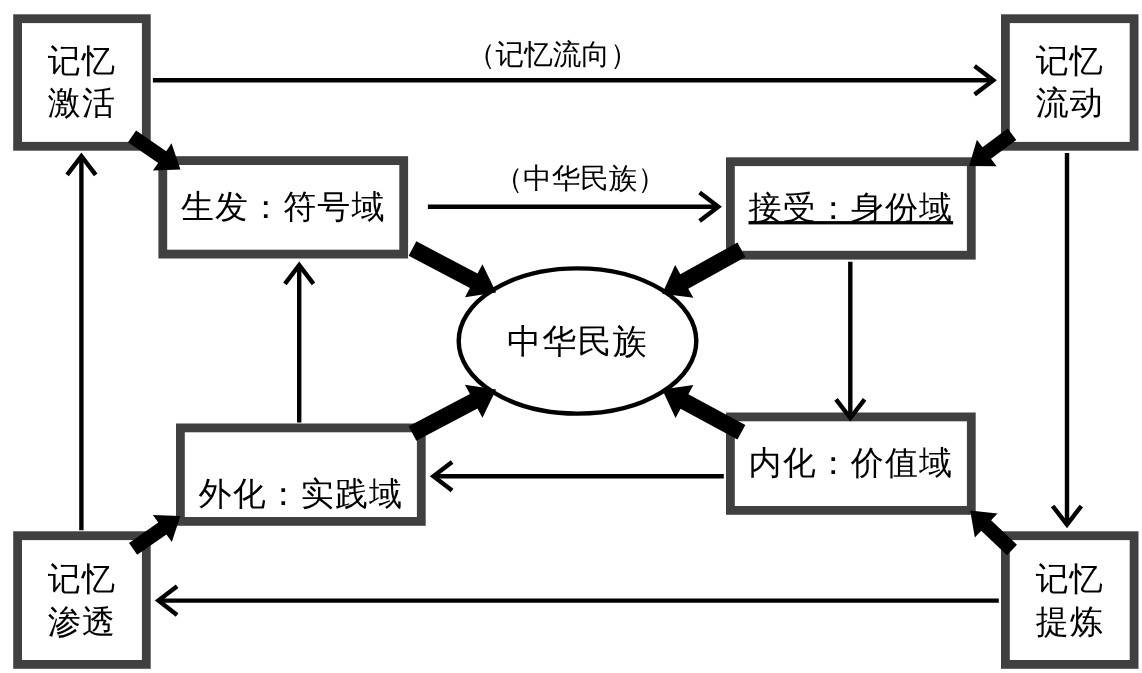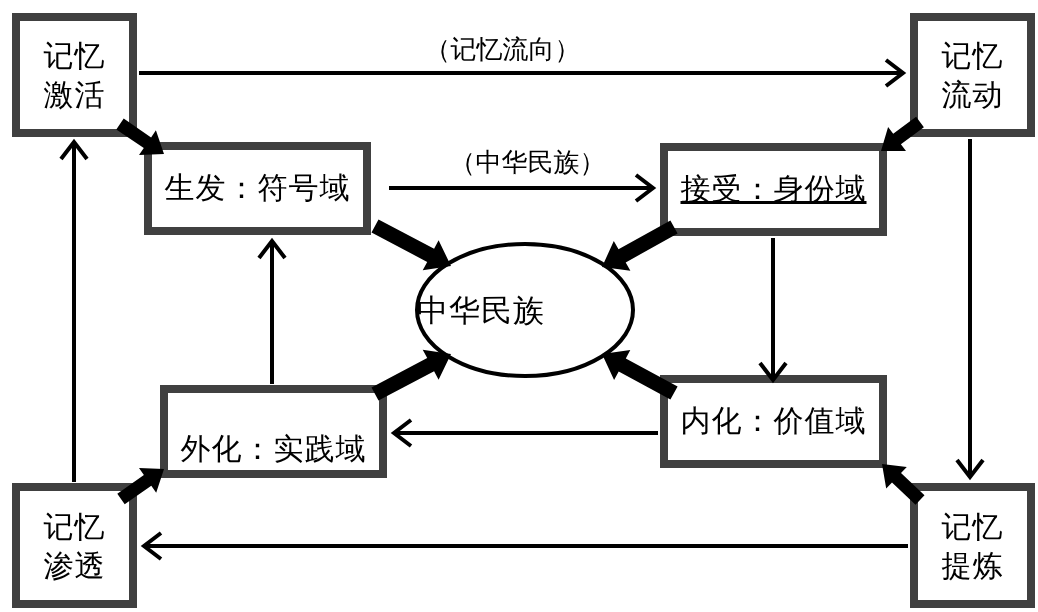--- a/index.html
+++ b/index.html
@@ -49,21 +49,21 @@
     height: 612px;
   }
   .ellipse-text {
     position: absolute;
     left: 417px;
     top: 245px;
     width: 216px;
     height: 130px;
     display: flex;
     flex-direction: column;
-    align-items: flex-start;
+    align-items: center;
     justify-content: center;
     font-size: 31px;
     line-height: 41px;
     letter-spacing: 1px;
     text-align: center;
     background: transparent;
   }
   .flow-label {
     position: absolute;
     width: 285px;

